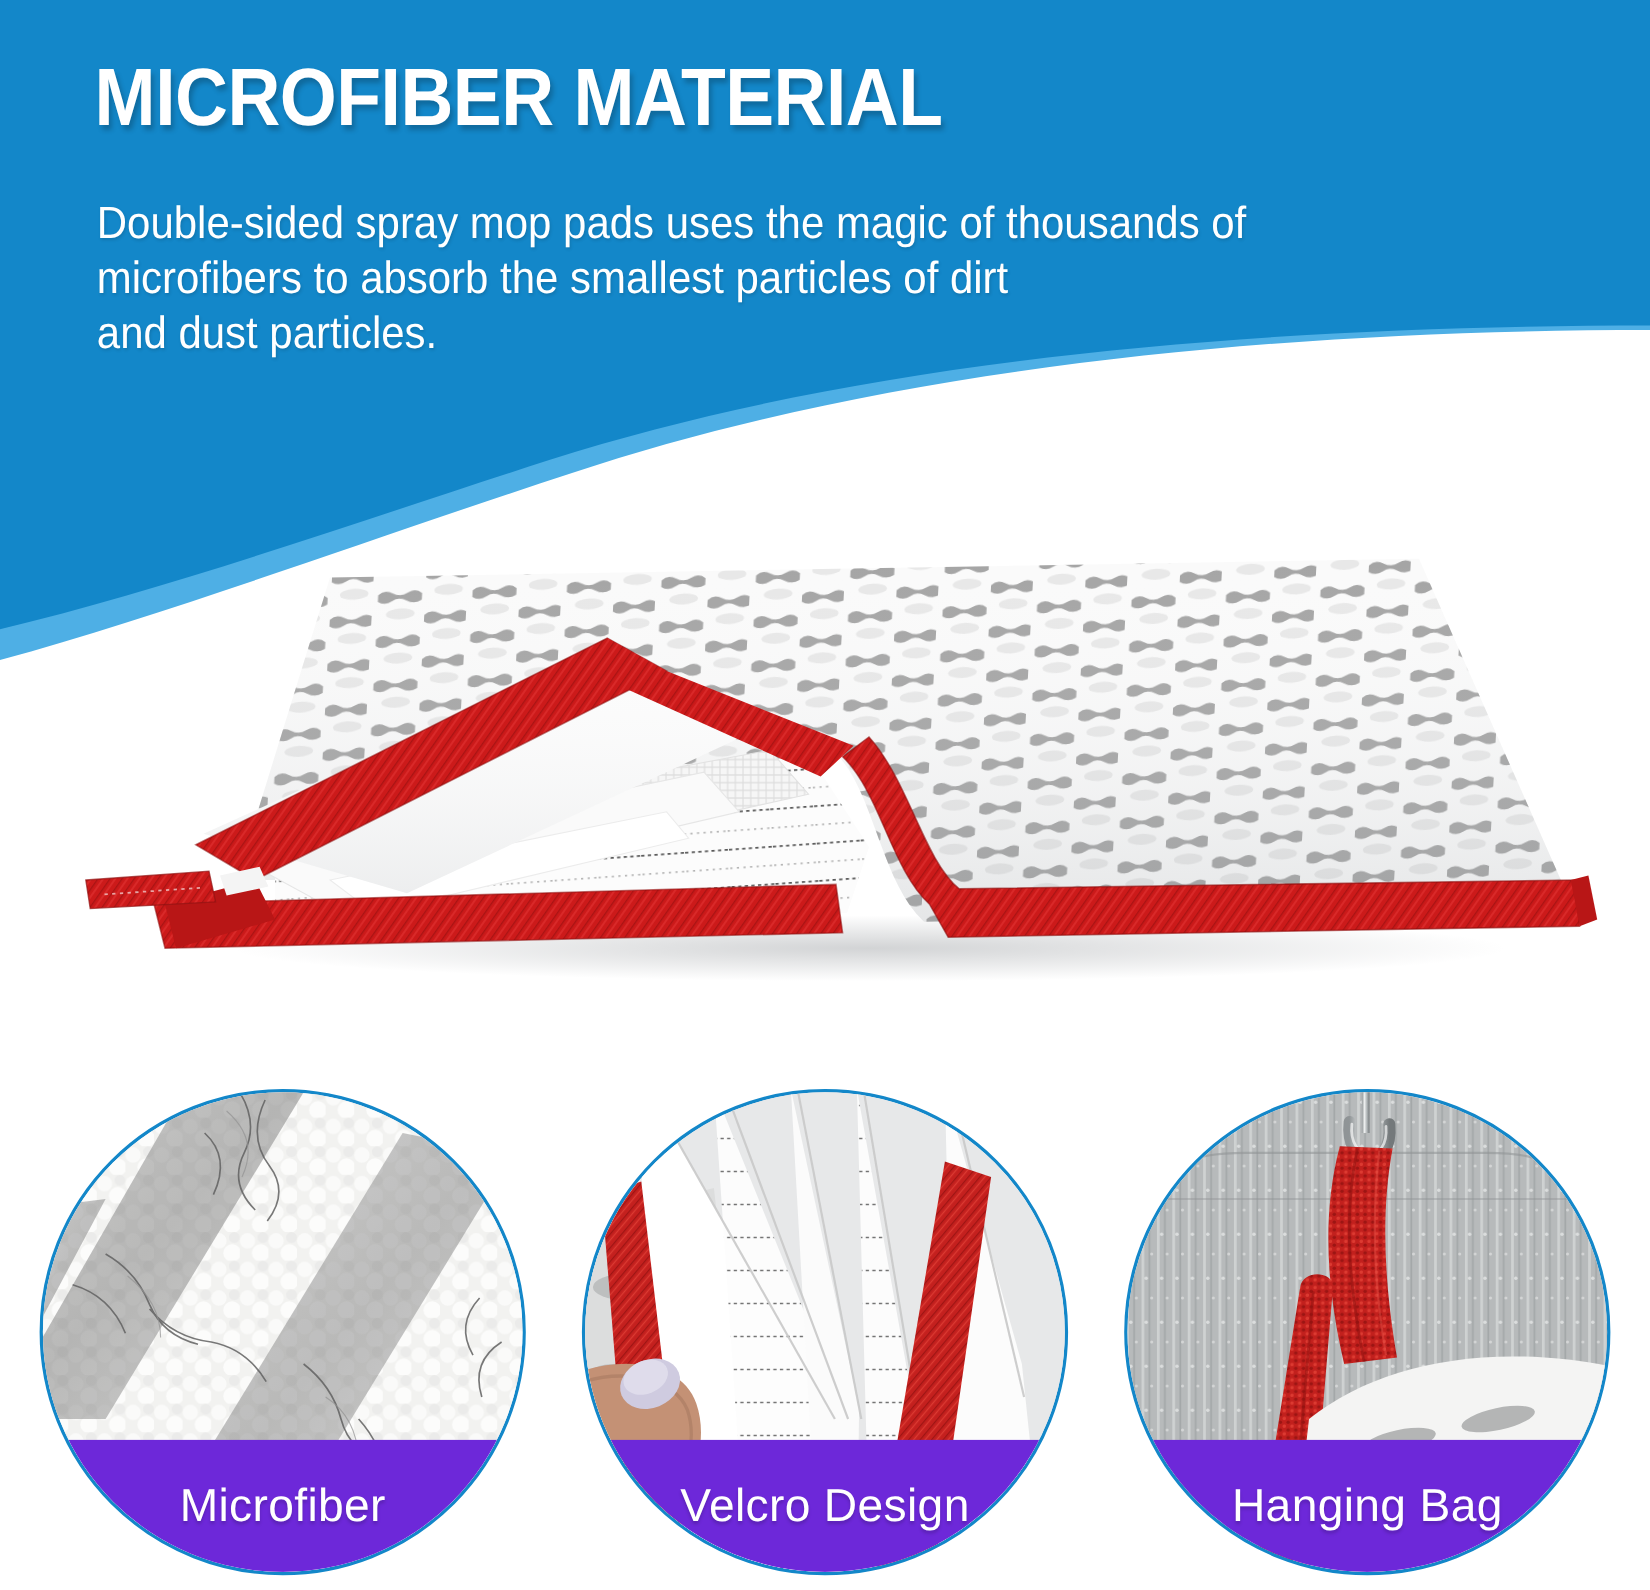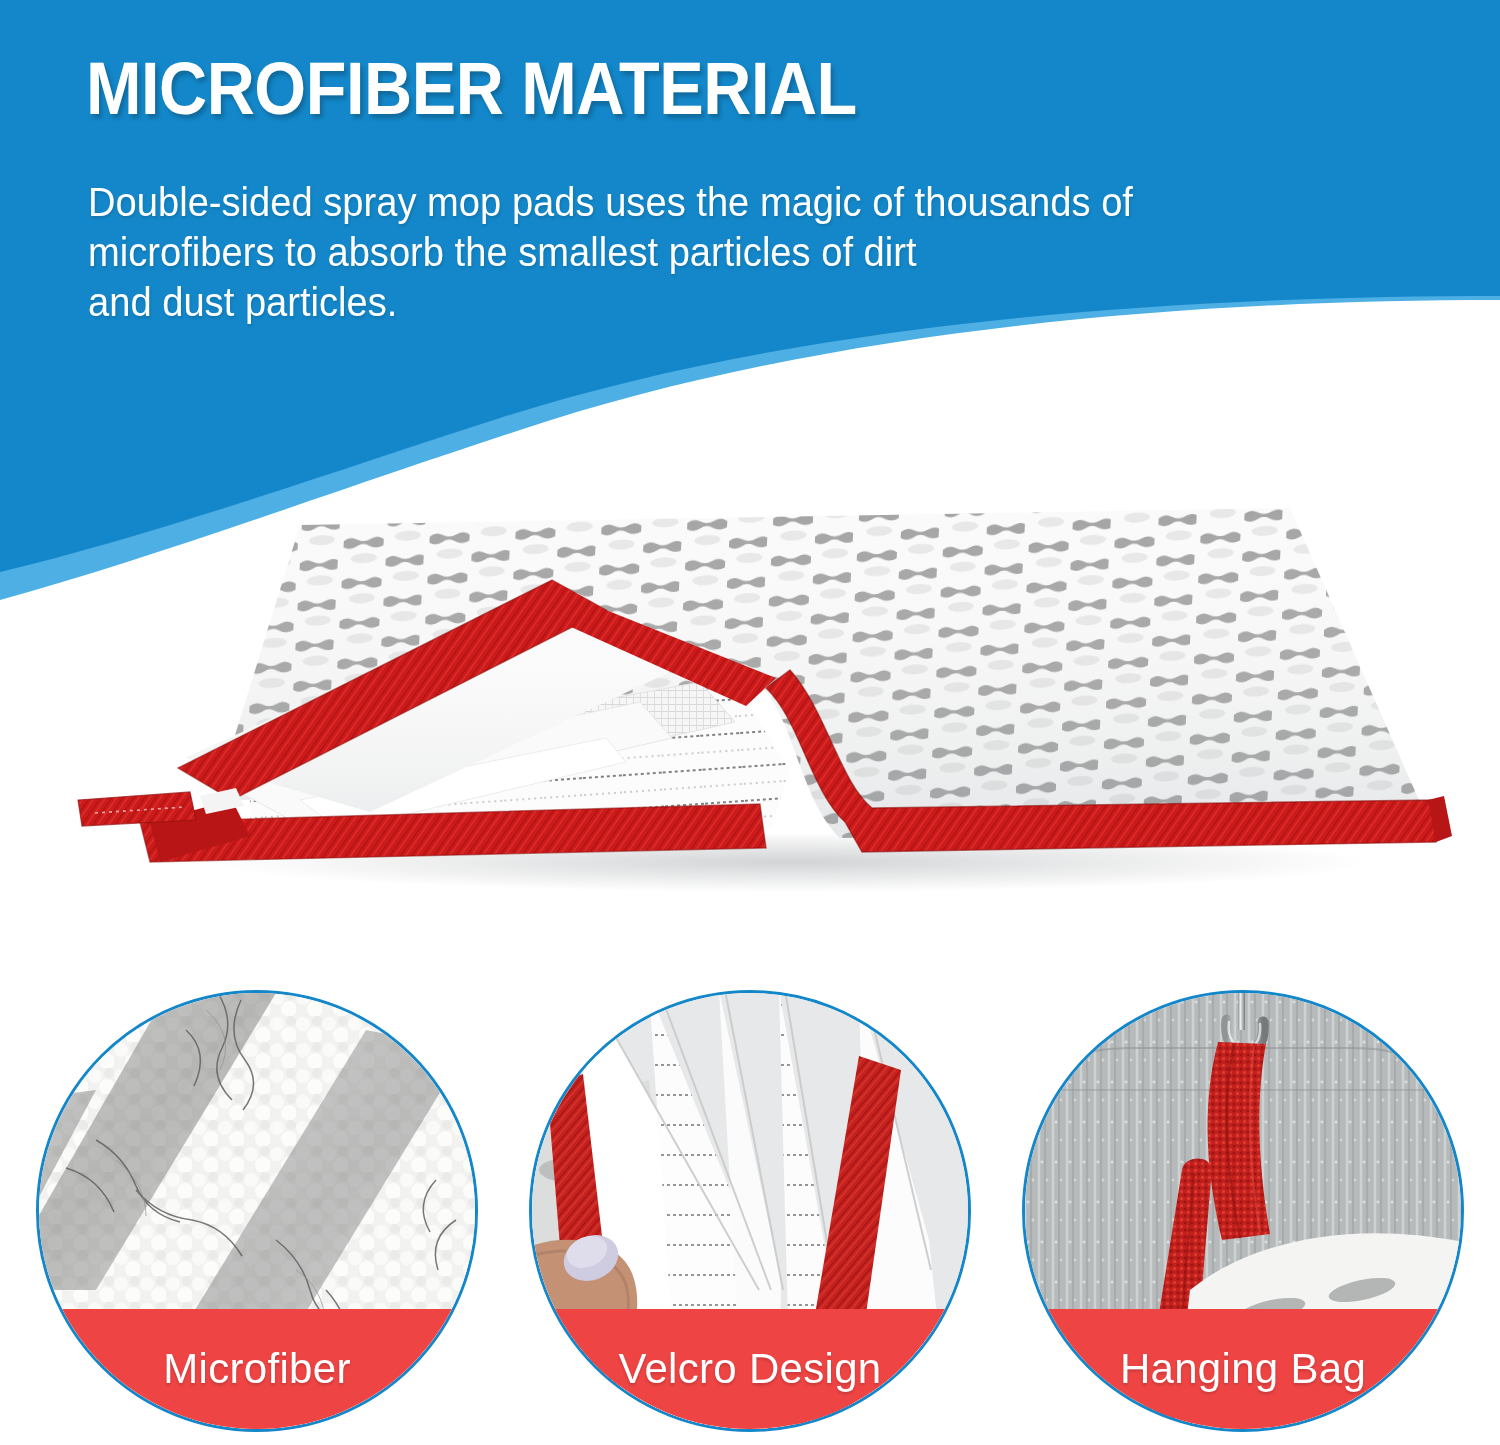--- a/index.html
+++ b/index.html
@@ -57,21 +57,21 @@
   .circle-clip{
     position:absolute;inset:0;border-radius:50%;overflow:hidden;
     border:3px solid #1387c9;box-sizing:border-box;
     background:#f3f4f5;
   }
   .circle-photo{position:absolute;left:-3px;top:-3px;width:442px;height:442px;}
   .circle-photo svg{display:block;width:442px;height:442px;}
 
   .caption-band{
     position:absolute;left:0;right:0;bottom:0;height:120px;
-    background:#ef4444;
+    background:#6d28d9;
     display:flex;align-items:center;justify-content:center;
   }
   .caption-text{
     color:#ffffff;font-size:42px;font-weight:400;line-height:1;
     letter-spacing:0.3px;
     text-shadow:0 2px 3px rgba(0,0,0,0.18);
     white-space:nowrap;
   }
 </style>
 </head>

